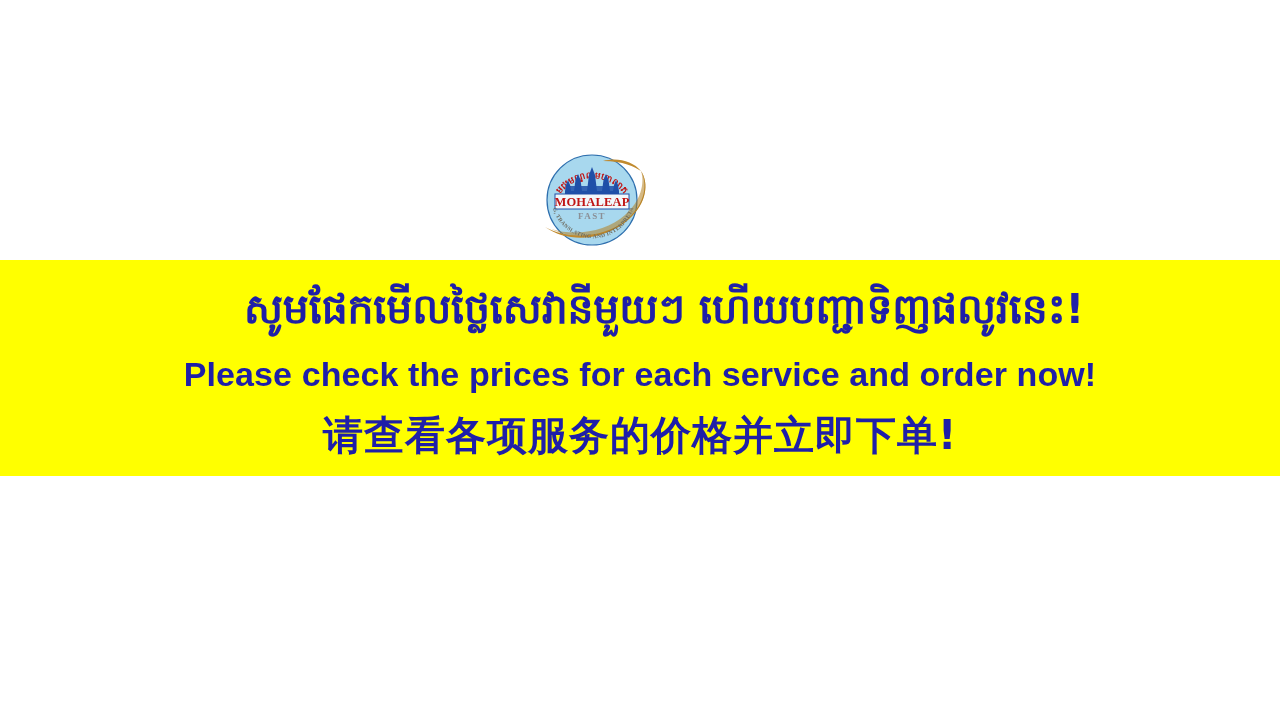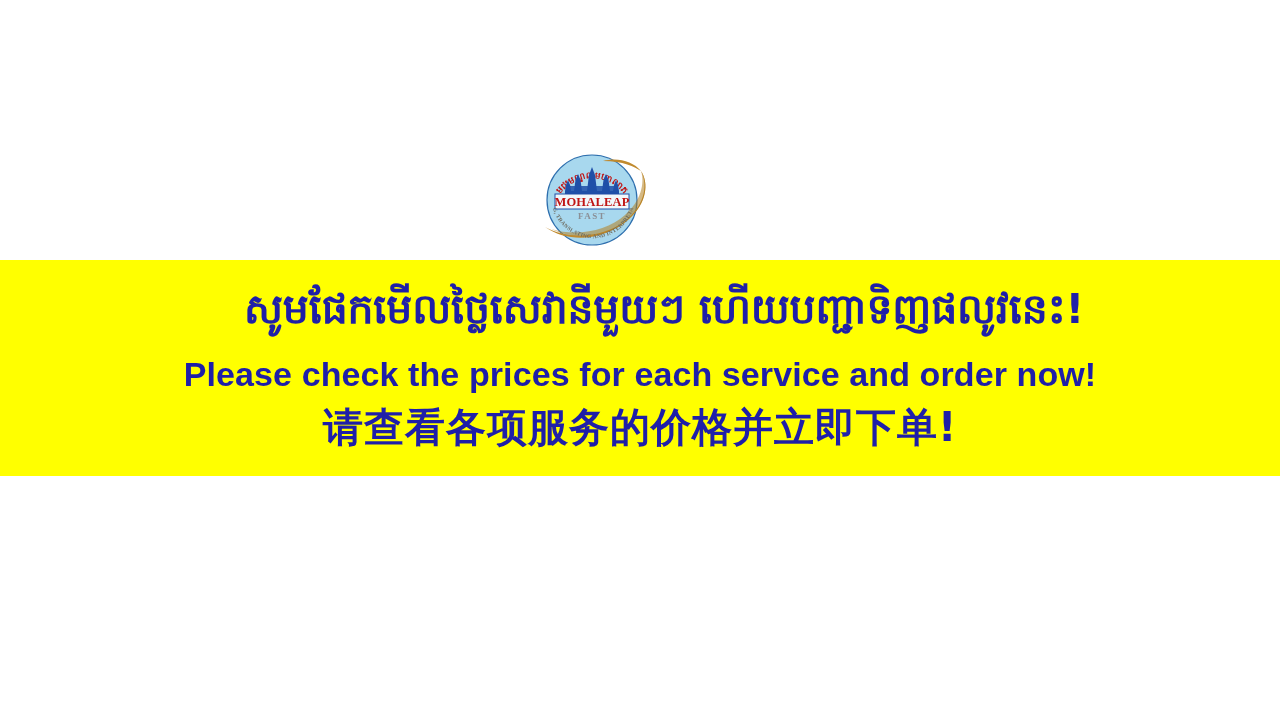--- a/index.html
+++ b/index.html
@@ -77,21 +77,21 @@
     letter-spacing: 0.1px;
     margin-top: 12px;
   }
 
   .line-chinese {
     font-family: "DejaVu Sans", "Liberation Sans", sans-serif;
     font-size: 40px;
     font-weight: 700;
     line-height: 54px;
     letter-spacing: 1px;
-    margin-top: 4px;
+    margin-top: 12px;
   }
 </style>
 </head>
 <body>
 
 <div class="slide">
 
   <div class="logo-wrap">
     <svg class="logo-svg" viewBox="0 0 118 118" xmlns="http://www.w3.org/2000/svg">
       <defs>

